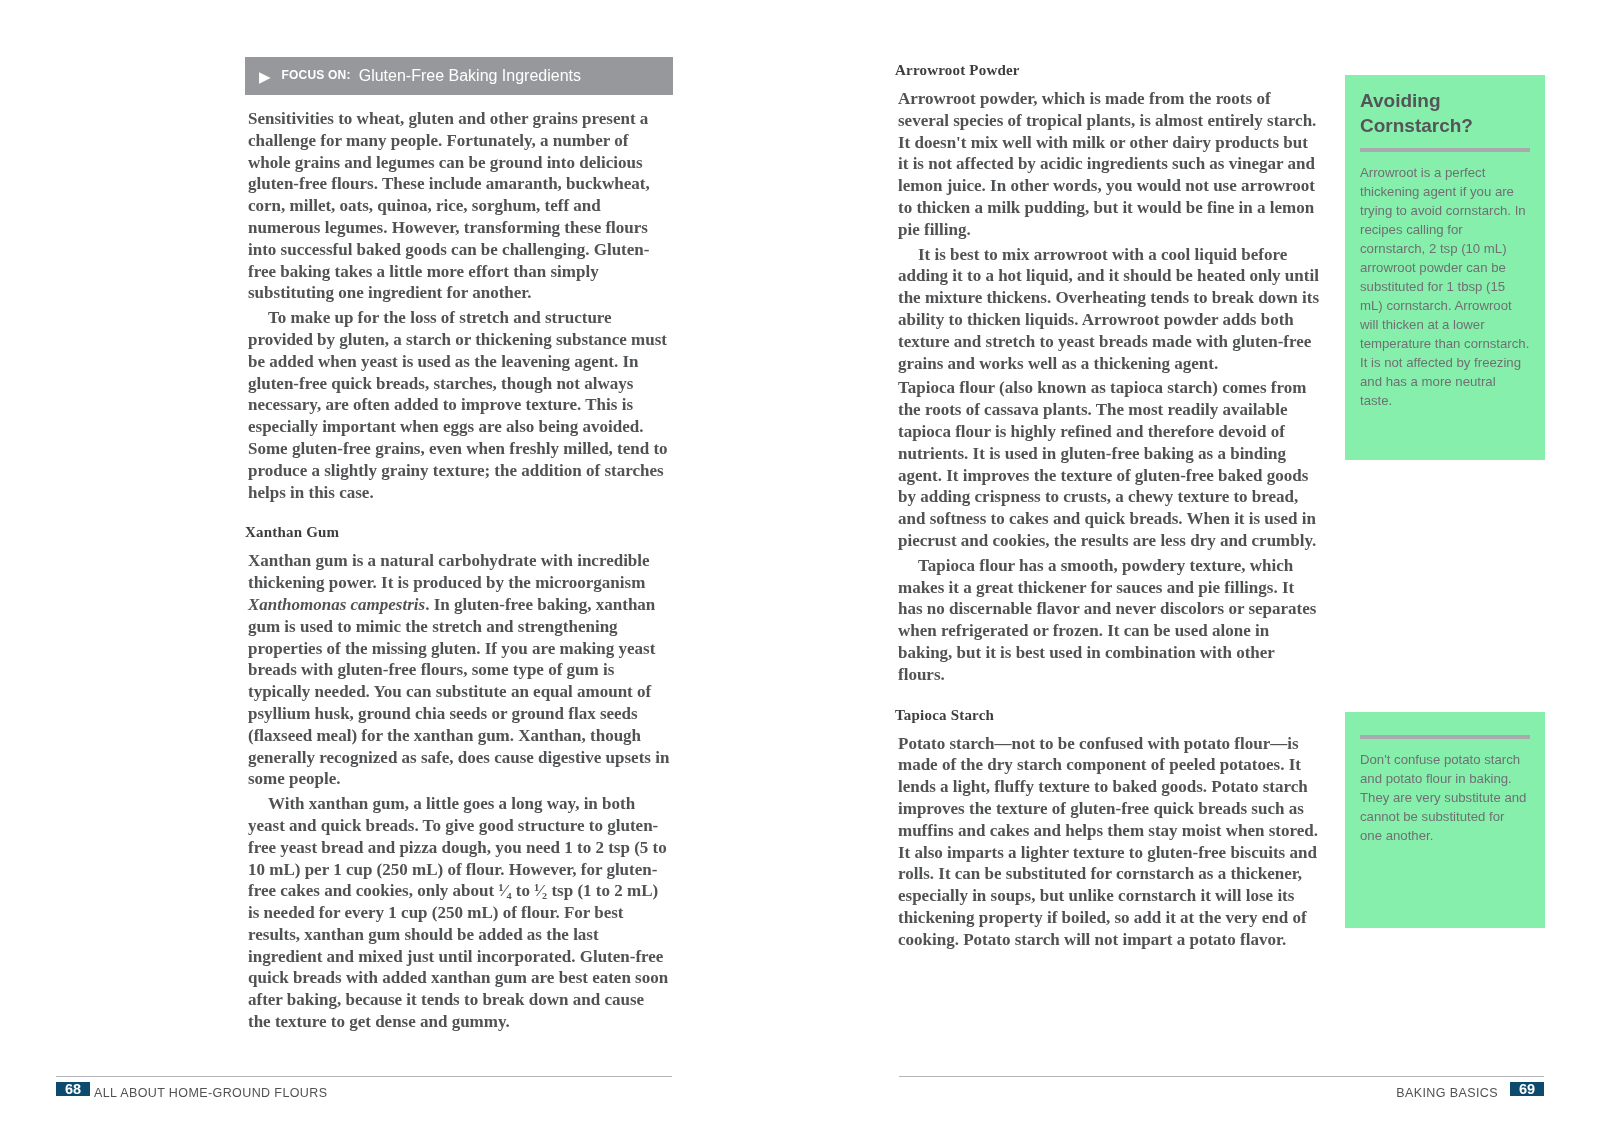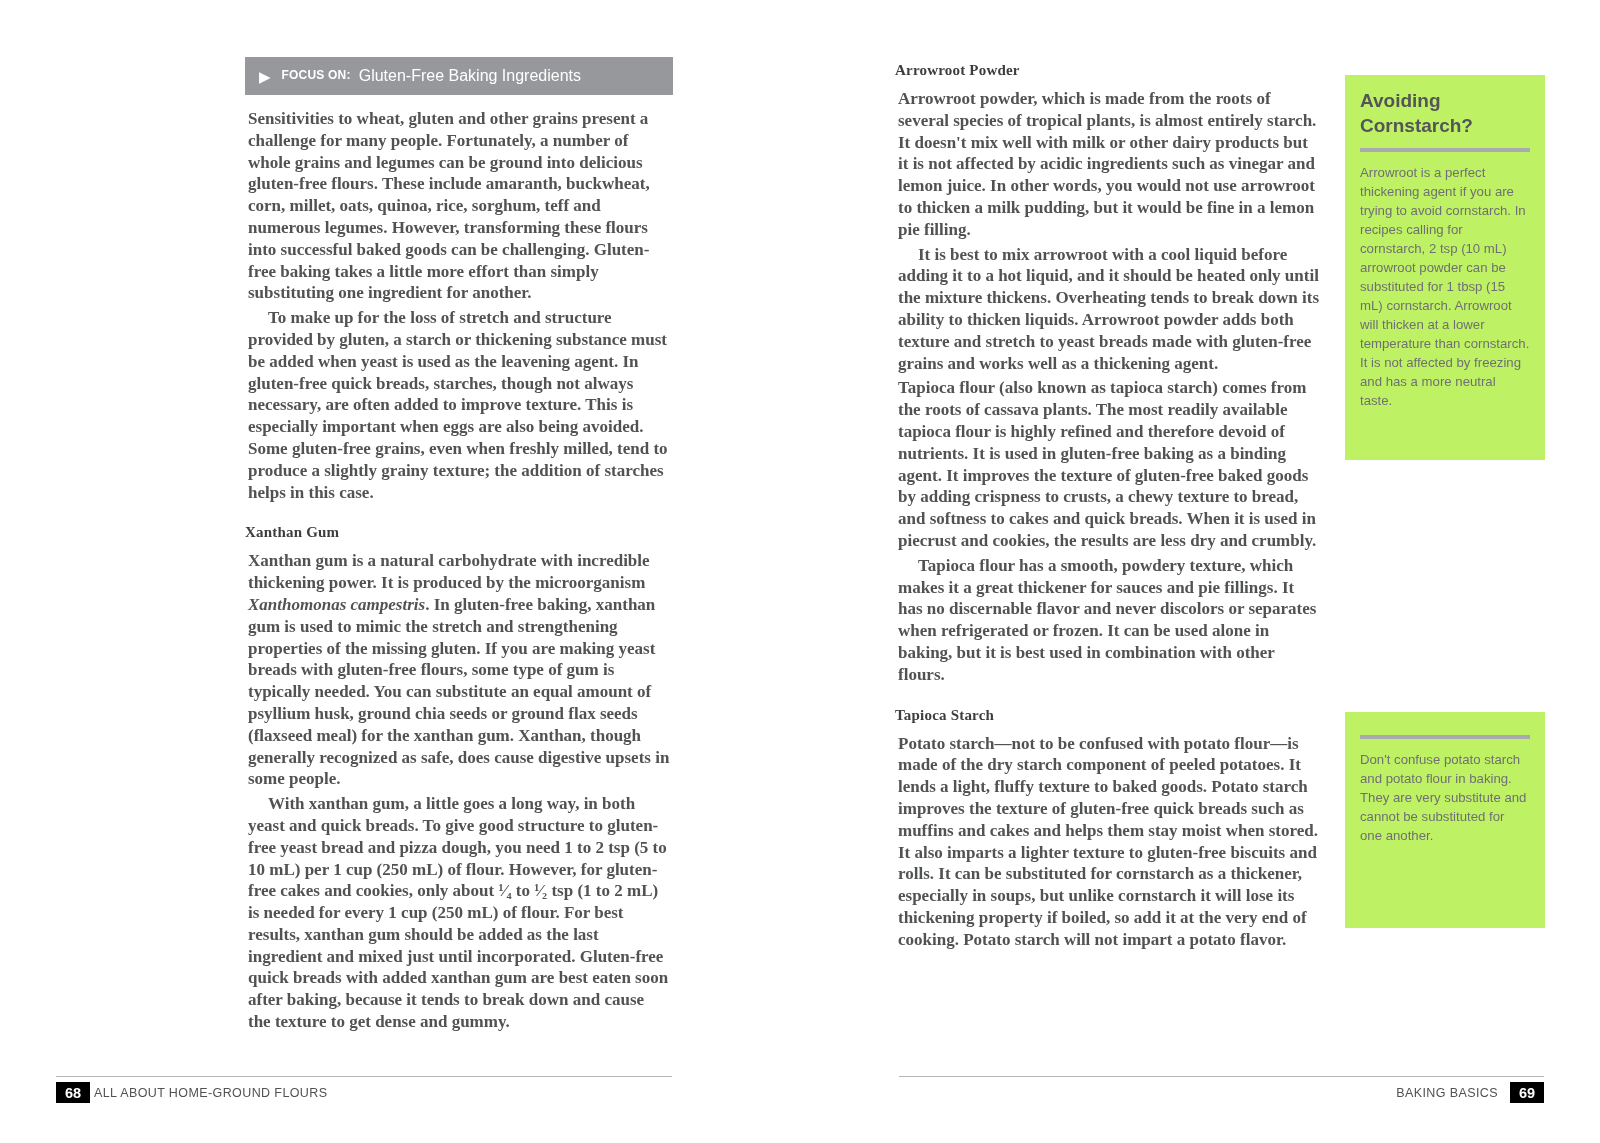--- a/index.html
+++ b/index.html
@@ -55,21 +55,21 @@
     line-height: 1;
   }
   .focus-banner .strong { font-weight: 700; font-size: 12px; letter-spacing: 0.2px; }
   .focus-banner .rest   { font-weight: 400; font-size: 16px; margin-left: 8px; }
 
   
   .sidebar-box {
     position: absolute;
     left: 1345px;
     width: 200px;
-    background: #bef264;
+    background: #86efac;
     padding: 13px 15px 15px 15px;
     box-sizing: border-box;
     font-family: "Liberation Sans", sans-serif;
   }
   #sidebar-1 { top: 75px; min-height: 385px; }
   #sidebar-2 { top: 712px; min-height: 216px; }
   .sidebar-heading {
     font-size: 19px;
     line-height: 25px;
     font-weight: 700;
@@ -98,22 +98,22 @@
   #footer-right { left: 899px; width: 645px; }
   .footer-rule {
     position: absolute;
     top: 0; left: 0; right: 0;
     height: 1px;
     background: #b4b5b7;
   }
   .folio {
     position: absolute;
     top: 6px;
-    width: 34px; height: 21px;
-    background: #000000;
+    width: 34px; height: 14px;
+    background: #0c4a6e;
     color: #ffffff;
     font-weight: 700;
     font-size: 14.5px;
     display: flex;
     align-items: center;
     justify-content: center;
   }
   #footer-left  .folio { left: 0; }
   #footer-right .folio { right: 0; margin-left: 40px; }
   .footer-label {

